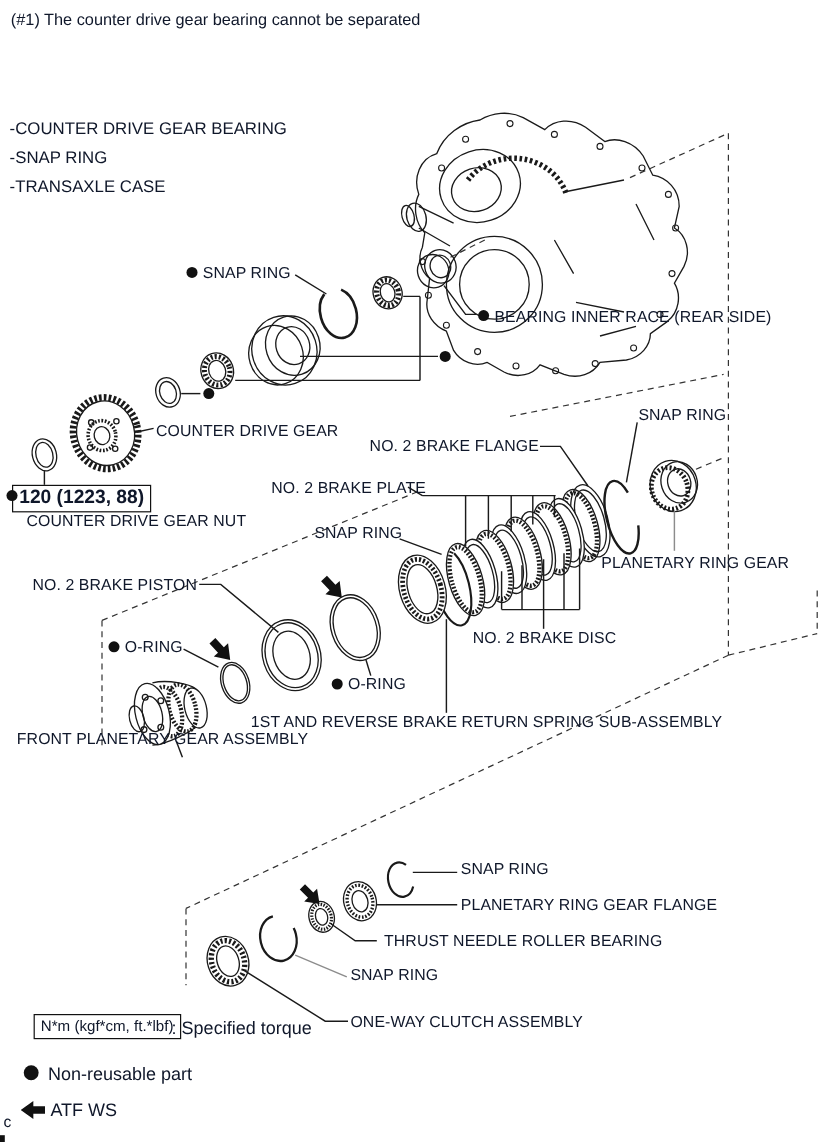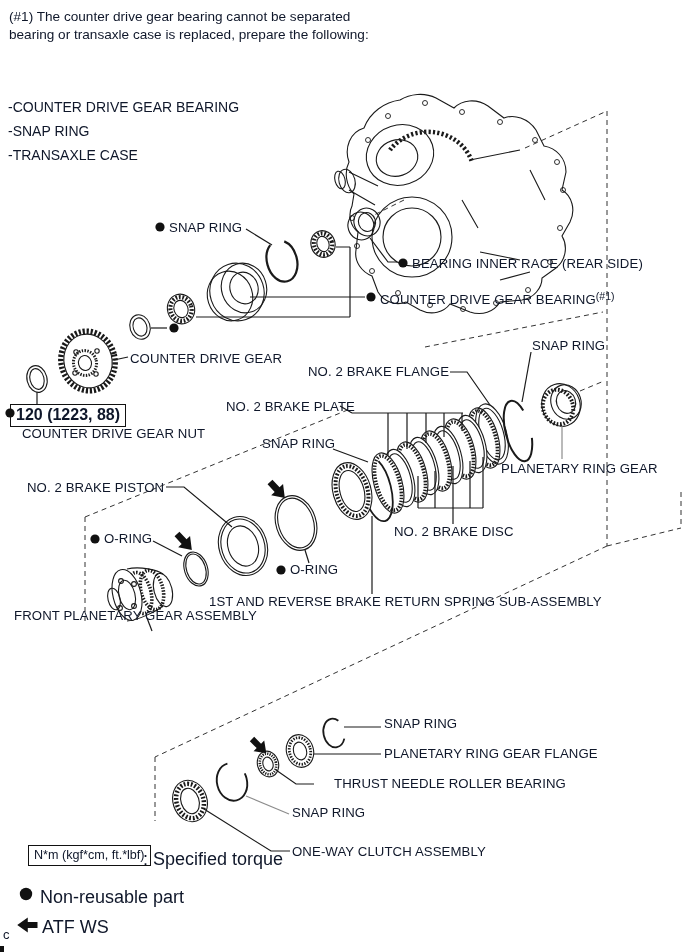--- a/index.html
+++ b/index.html
@@ -7,21 +7,21 @@
         font-family:Liberation Sans, sans-serif;color:#0f172a;overflow:hidden;}
   svg.art{position:absolute;left:0;top:0;}
   .note{position:absolute;left:9px;top:8px;font-size:13.6px;line-height:18px;white-space:nowrap;}
   .list-item{position:absolute;left:8px;font-size:14px;white-space:nowrap;}
   .lbl{position:absolute;font-size:13.2px;white-space:nowrap;letter-spacing:.1px;}
   .ref{font-size:10.5px;vertical-align:3.5px;letter-spacing:0;}
   .torque-box{position:absolute;left:10px;top:404px;border:1.5px solid #111;
               font-size:16px;font-weight:bold;padding:1px 5px 2px 5px;white-space:nowrap;}
   .units-box{position:absolute;left:28px;top:845px;border:1.3px solid #111;
              font-size:12.6px;padding:2px 5px 3px 5px;white-space:nowrap;}
-  .legend-text{position:absolute;font-size:18px;white-space:nowrap;}
+  .legend-text{position:absolute;font-size:15px;white-space:nowrap;}
   .footer-c{position:absolute;left:3px;top:927px;font-size:13px;}
 </style>
 </head>
 <body>
 
 <div class="page">
 
 <svg class="art" width="690" height="952" viewBox="0 0 690 952" fill="none" stroke="#1a1a1a" stroke-width="1.1">
 <defs>
   <path id="atf-arrow" d="M0,-2.3 L7.2,-2.3 L7.2,-5.6 L15,0 L7.2,5.6 L7.2,2.3 L0,2.3 Z"></path>
@@ -278,47 +278,45 @@
   <use href="#atf-arrow" transform="translate(270,482) rotate(47) scale(1.45)"></use>
   <use href="#atf-arrow" transform="translate(252,739) rotate(45) scale(1.35)"></use>
   <use href="#atf-arrow" transform="translate(37.5,925) rotate(180) scale(1.35)"></use>
 </g>
 
 <rect x="0" y="946" width="4" height="6" fill="#111" stroke="none"></rect>
 </svg>
 
 <div class="note">
   <span style="display:block">(#1) The counter drive gear bearing cannot be separated</span>
-  <span style="display:block">bearing or transaxle case is replaced, prepare the following:</span>
 </div>
 
 <div class="list-item" style="top:99px">-COUNTER DRIVE GEAR BEARING</div>
 <div class="list-item" style="top:123px">-SNAP RING</div>
 <div class="list-item" style="top:147px">-TRANSAXLE CASE</div>
 
 <div class="lbl" style="left:169px;top:220px">SNAP RING</div>
 <div class="lbl" style="left:412px;top:256px">BEARING INNER RACE (REAR SIDE)</div>
-<div class="lbl" style="left:380px;top:290px"><span>COUNTER DRIVE GEAR BEARING</span><span class="ref">(#1)</span></div>
 <div class="lbl" style="left:130px;top:351px">COUNTER DRIVE GEAR</div>
 <div class="torque-box">120 (1223, 88)</div>
 <div class="lbl" style="left:22px;top:426px">COUNTER DRIVE GEAR NUT</div>
 <div class="lbl" style="left:532px;top:338px">SNAP RING</div>
 <div class="lbl" style="left:308px;top:364px">NO. 2 BRAKE FLANGE</div>
 <div class="lbl" style="left:226px;top:399px">NO. 2 BRAKE PLATE</div>
 <div class="lbl" style="left:262px;top:436px">SNAP RING</div>
 <div class="lbl" style="left:501px;top:461px">PLANETARY RING GEAR</div>
 <div class="lbl" style="left:27px;top:480px">NO. 2 BRAKE PISTON</div>
 <div class="lbl" style="left:394px;top:524px">NO. 2 BRAKE DISC</div>
 <div class="lbl" style="left:104px;top:531px">O-RING</div>
 <div class="lbl" style="left:290px;top:562px">O-RING</div>
 <div class="lbl" style="left:209px;top:594px">1ST AND REVERSE BRAKE RETURN SPRING SUB-ASSEMBLY</div>
 <div class="lbl" style="left:14px;top:608px">FRONT PLANETARY GEAR ASSEMBLY</div>
 <div class="lbl" style="left:384px;top:716px">SNAP RING</div>
 <div class="lbl" style="left:384px;top:746px">PLANETARY RING GEAR FLANGE</div>
-<div class="lbl" style="left:334px;top:776px">THRUST NEEDLE ROLLER BEARING</div>
+<div class="lbl" style="left:320px;top:776px">THRUST NEEDLE ROLLER BEARING</div>
 <div class="lbl" style="left:292px;top:805px">SNAP RING</div>
 <div class="lbl" style="left:292px;top:844px">ONE-WAY CLUTCH ASSEMBLY</div>
 
 <div class="units-box">N*m (kgf*cm, ft.*lbf)</div>
 <div class="legend-text" style="left:143px;top:849px">: Specified torque</div>
 <div class="legend-text" style="left:40px;top:887px">Non-reusable part</div>
 <div class="legend-text" style="left:42px;top:917px">ATF WS</div>
 <div class="footer-c">c</div>
 
 </div>

